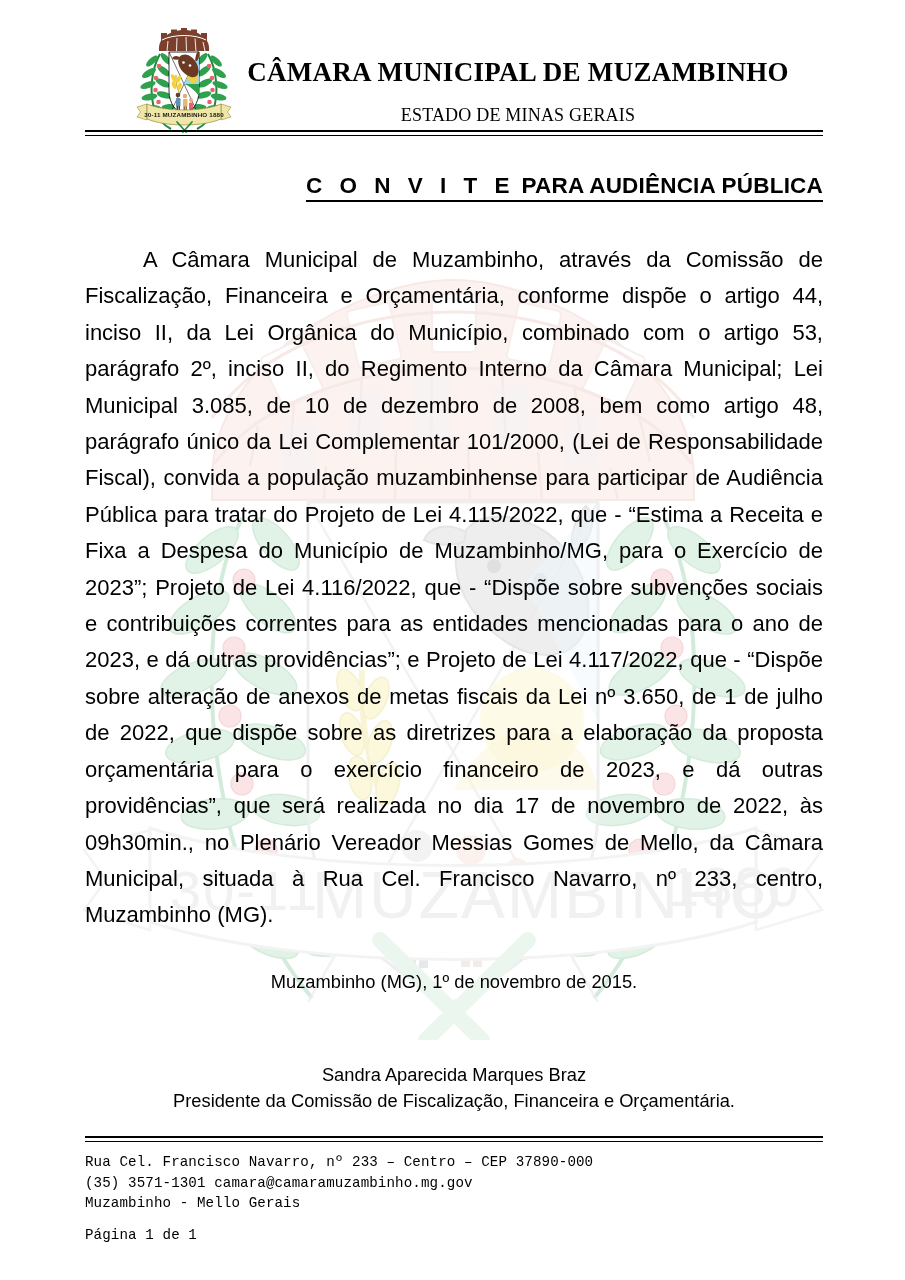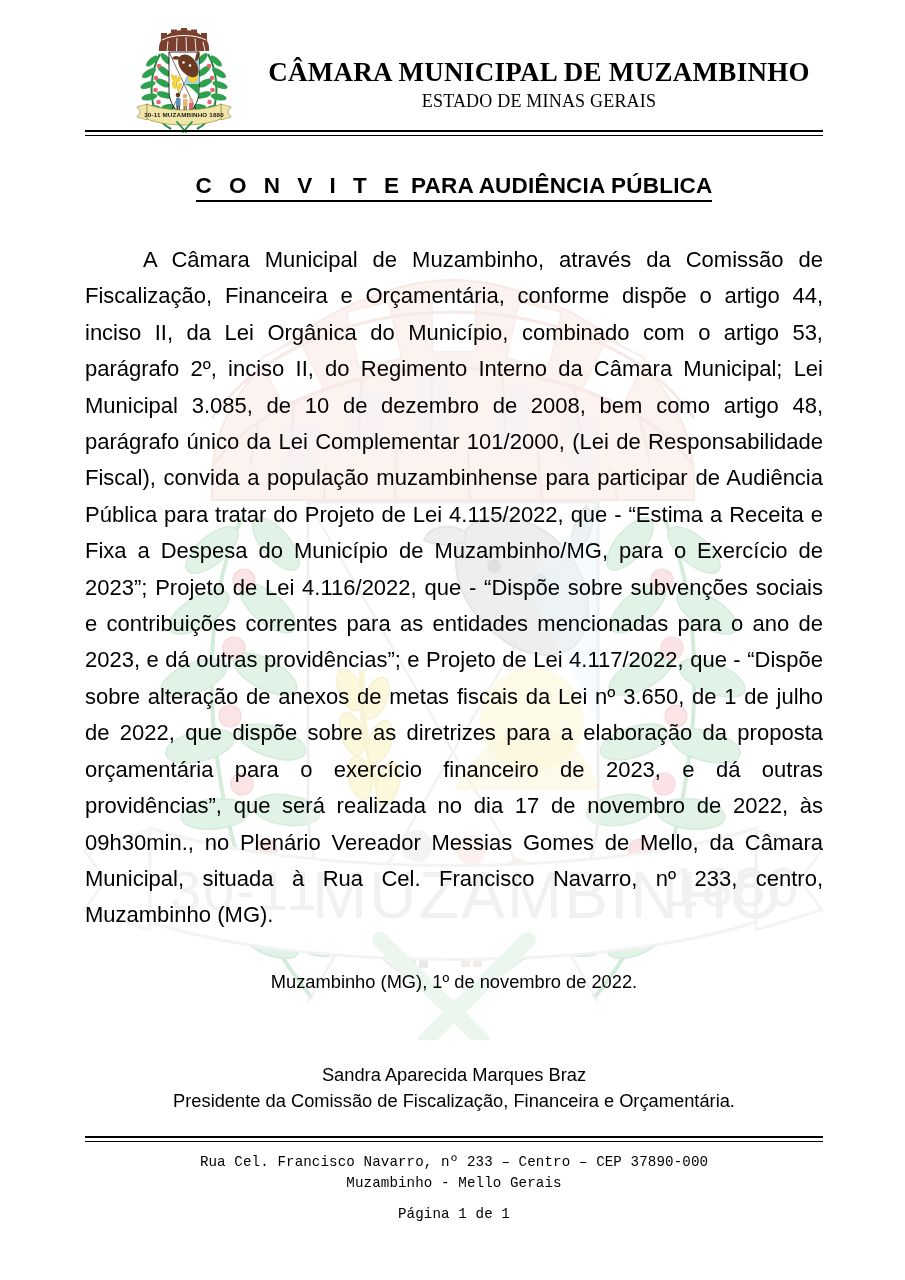--- a/index.html
+++ b/index.html
@@ -46,40 +46,40 @@
   #crest {
     position: absolute;
     left: 133px;
     top: 26px;
     width: 102px;
     height: 108px;
   }
   #crest svg { display: block; width: 100%; height: 100%; }
   #header-titles {
     position: absolute;
-    left: 244px;
+    left: 223px;
     top: 58px;
     width: 590px;
     text-align: center;
   }
   #org-title {
     font-family: "Liberation Serif", serif;
     font-weight: bold;
     font-size: 27px;
     letter-spacing: 0.3px;
     line-height: 1.08;
     white-space: nowrap;
   }
   #org-subtitle {
     font-family: "Liberation Serif", serif;
     font-weight: normal;
     font-size: 18px;
     letter-spacing: 0.2px;
     line-height: 1.25;
-    margin-top: 3px;
+    margin-top: 17px;
     white-space: nowrap;
   }
   .dbl-rule {
     position: absolute;
     left: 85px;
     width: 738px;
     height: 6px;
     border-top: 2.5px solid #000;
     border-bottom: 1.6px solid #000;
     box-sizing: border-box;
@@ -89,21 +89,21 @@
 
   
   #doc {
     position: absolute;
     left: 85px;
     top: 160px;
     width: 738px;
     z-index: 2;
   }
   #doc-title {
-    text-align: center;
+    text-align: right;
     font-size: 22.5px;
     font-weight: bold;
     letter-spacing: 0.2px;
     margin: 13px 0 0 0;
     padding: 0;
   }
   #doc-title u { text-decoration: none; border-bottom: 2.2px solid #000; padding-bottom: 2px; }
   #doc-title .sp { letter-spacing: 5.5px; }
 
   #body-para {
@@ -136,23 +136,23 @@
     position: absolute;
     left: 85px;
     top: 1152px;
     width: 738px;
     z-index: 3;
     font-family: "Liberation Mono", monospace;
     font-size: 14.2px;
     line-height: 20.5px;
     letter-spacing: 0.1px;
   }
-  .footer-line { text-align: center; white-space: nowrap; }
+  .footer-line { white-space: nowrap; }
   #page-number {
-    text-align: center;
+    text-align: left;
     margin-top: 11px;
     white-space: nowrap;
   }
 </style>
 </head>
 <body>
 
 <div id="page">
 
   <div id="watermark">
@@ -447,29 +447,30 @@
 
     <div id="header-rule" class="dbl-rule"></div>
   </div>
 
   <div id="doc">
 
     <h1 id="doc-title"><u><span class="sp">C O N V I T E</span><span>  PARA  AUDIÊNCIA  PÚBLICA</span></u></h1>
 
     <p id="body-para">A Câmara Municipal de Muzambinho, através da Comissão de Fiscalização, Financeira e Orçamentária, conforme dispõe o artigo 44, inciso II, da Lei Orgânica do Município, combinado com o artigo 53, parágrafo 2º, inciso II, do Regimento Interno da Câmara Municipal; Lei Municipal 3.085, de 10 de dezembro de 2008, bem como artigo 48, parágrafo único da Lei Complementar 101/2000, (Lei de Responsabilidade Fiscal), convida a população muzambinhense para participar de Audiência Pública para tratar do Projeto de Lei 4.115/2022, que - “Estima a Receita e Fixa a Despesa do Município de Muzambinho/MG, para o Exercício de 2023”; Projeto de Lei 4.116/2022, que - “Dispõe sobre subvenções sociais e contribuições correntes para as entidades mencionadas para o ano de 2023, e dá outras providências”; e Projeto de Lei 4.117/2022, que - “Dispõe sobre alteração de anexos de metas fiscais da Lei nº 3.650, de 1 de julho de 2022, que dispõe sobre as diretrizes para a elaboração da proposta orçamentária para o exercício financeiro de 2023, e dá outras providências”, que será realizada no dia 17 de novembro de 2022, às 09h30min., no Plenário Vereador Messias Gomes de Mello, da Câmara Municipal, situada à Rua Cel. Francisco Navarro, nº 233, centro, Muzambinho (MG).</p>
 
-    <p id="closing-line">Muzambinho (MG), 1º de novembro de 2022.</p>
+    <p id="closing-line">Muzambinho (MG), 1º de novembro de 2015.</p>
 
     <div id="signature">
       <div>Sandra Aparecida Marques Braz</div>
       <div>Presidente da Comissão de Fiscalização, Financeira e Orçamentária.</div>
     </div>
   </div>
 
   <div id="footer-rule" class="dbl-rule"></div>
 
   <div id="footer">
     <div class="footer-line">Rua Cel. Francisco Navarro, nº 233 – Centro – CEP 37890-000</div>
+    <div class="footer-line">(35) 3571-1301 camara@camaramuzambinho.mg.gov</div>
     <div class="footer-line">Muzambinho - Mello Gerais</div>
     <div id="page-number">Página 1 de 1</div>
   </div>
 
 </div>
 
 </body></html>

